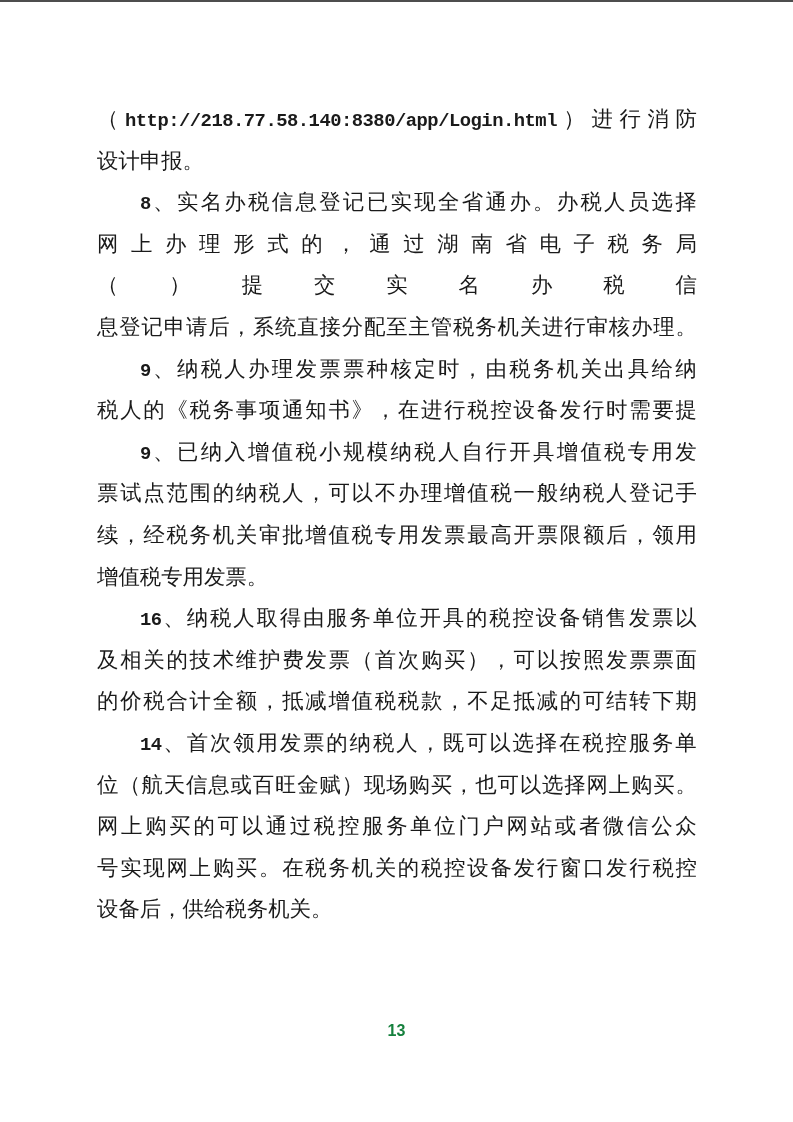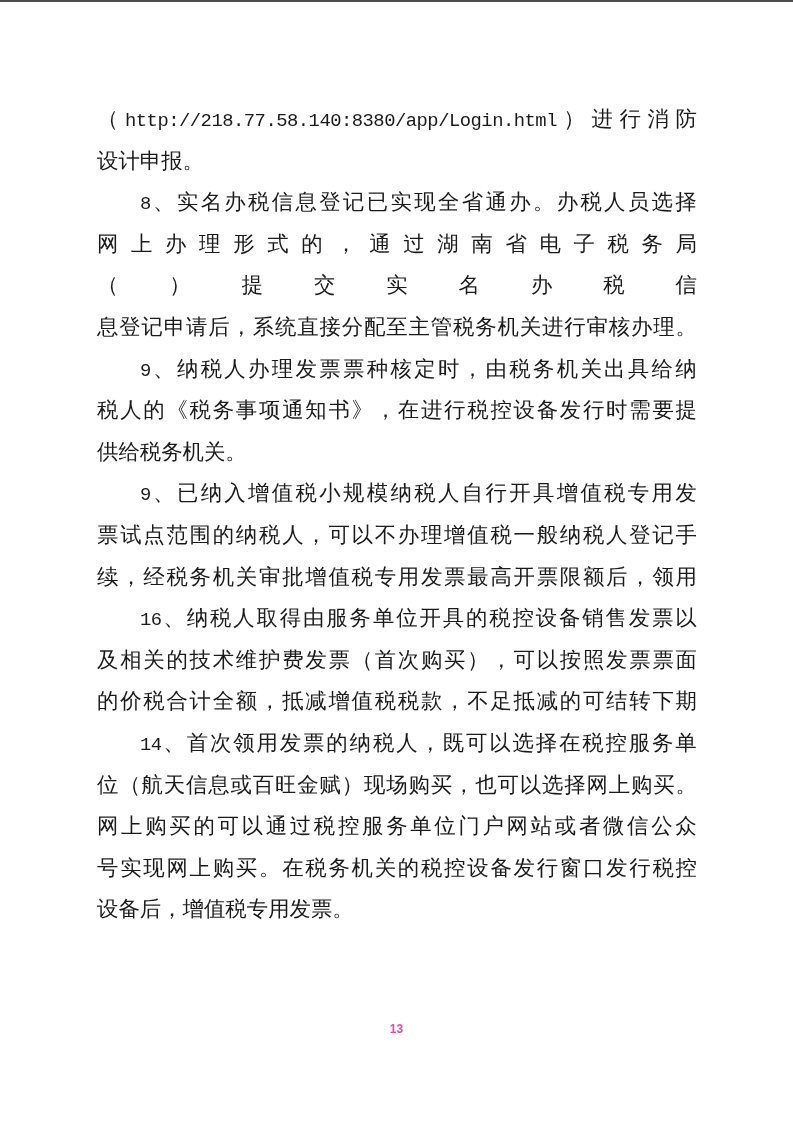--- a/index.html
+++ b/index.html
@@ -40,31 +40,32 @@
     justify-content: space-between;
     align-items: baseline;
   }
   .line.indent {
     padding-left: 43px;
   }
   .latin {
     font-family: "Liberation Mono", "DejaVu Sans Mono", monospace;
     font-size: 0.88em;
     letter-spacing: -0.5px;
+    font-weight: bold;
   }
   .page-number {
     position: absolute;
     top: 1022px;
     left: 0;
     width: 100%;
     text-align: center;
     font-family: "Liberation Sans", "DejaVu Sans", sans-serif;
-    font-size: 12px;
+    font-size: 16px;
     font-weight: 600;
-    color: #ec4899;
+    color: #15803d;
   }
 </style>
 </head>
 <body>
 
 <div class="page">
   <div class="top-edge"></div>
   <div class="text-block">
       <div class="line justify">
         <span>（</span>
@@ -209,21 +210,20 @@
         <span>控</span>
         <span>设</span>
         <span>备</span>
         <span>发</span>
         <span>行</span>
         <span>时</span>
         <span>需</span>
         <span>要</span>
         <span>提</span>
       </div>
-      <div class="line">供给税务机关。</div>
       <div class="line justify indent">
         <span class="latin">9</span>
         <span>、</span>
         <span>已</span>
         <span>纳</span>
         <span>入</span>
         <span>增</span>
         <span>值</span>
         <span>税</span>
         <span>小</span>
@@ -292,20 +292,21 @@
         <span>高</span>
         <span>开</span>
         <span>票</span>
         <span>限</span>
         <span>额</span>
         <span>后</span>
         <span>，</span>
         <span>领</span>
         <span>用</span>
       </div>
+      <div class="line">增值税专用发票。</div>
       <div class="line justify indent">
         <span class="latin">16</span>
         <span>、</span>
         <span>纳</span>
         <span>税</span>
         <span>人</span>
         <span>取</span>
         <span>得</span>
         <span>由</span>
         <span>服</span>
@@ -484,16 +485,16 @@
         <span>备</span>
         <span>发</span>
         <span>行</span>
         <span>窗</span>
         <span>口</span>
         <span>发</span>
         <span>行</span>
         <span>税</span>
         <span>控</span>
       </div>
-      <div class="line">设备后，增值税专用发票。</div>
+      <div class="line">设备后，供给税务机关。</div>
     </div>
   <div class="page-number">13</div>
 </div>
 
 </body></html>

